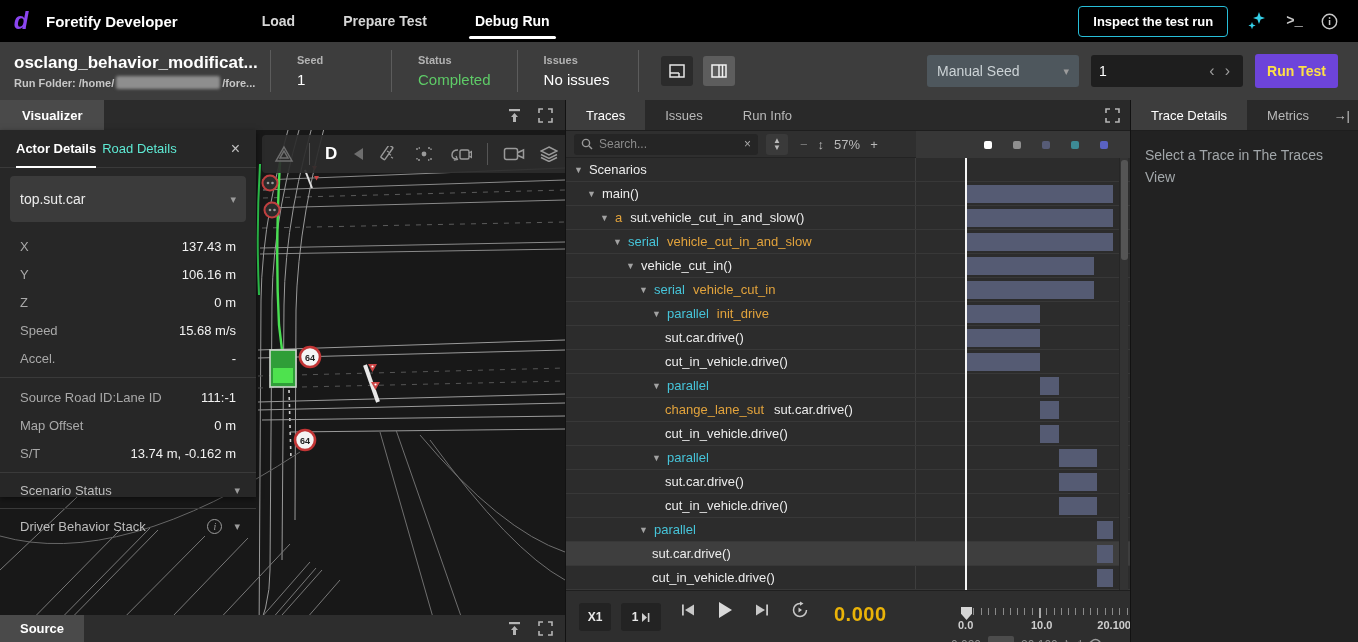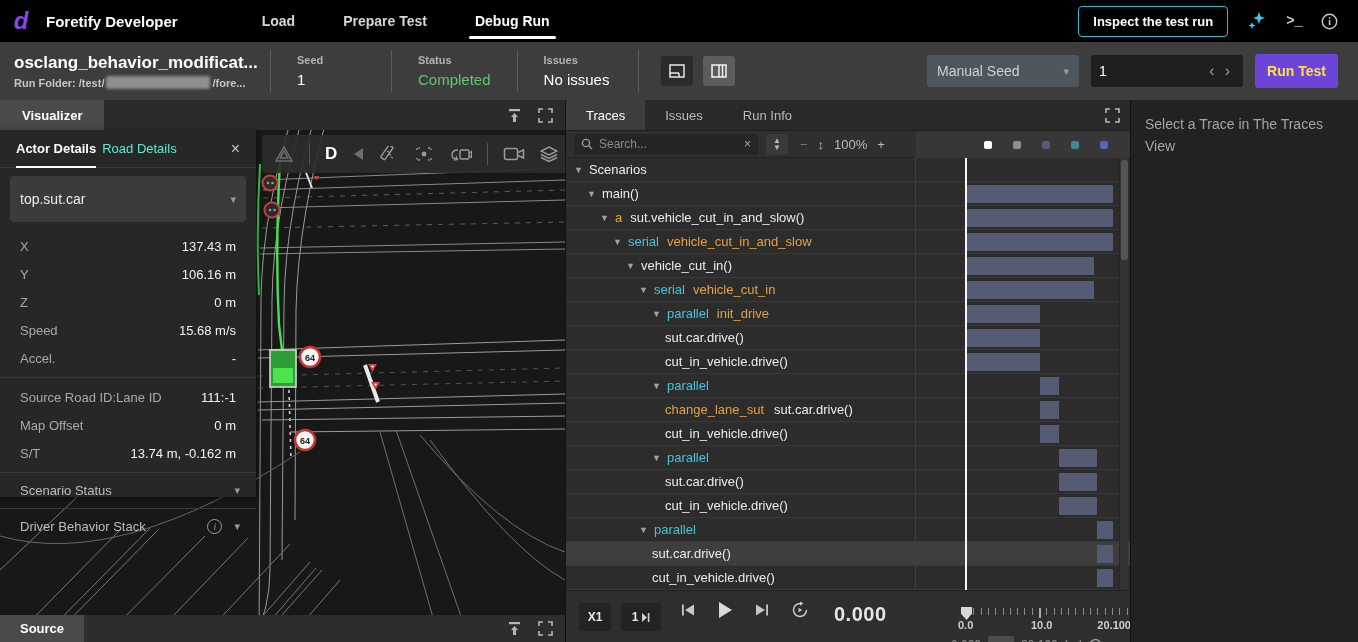--- a/index.html
+++ b/index.html
@@ -102,21 +102,21 @@
   .trow-time { position:relative; width:215px; border-left:1px solid #3e3e3e; }
   .tbar { position:absolute; top:3px; height:18px; background:#555b73; }
   .playhead { position:absolute; left:399px; top:0; width:2px; height:432px; background:#f5f5f5; z-index:4; }
   .v-scroll { position:absolute; right:2px; top:0; width:9px; height:432px; background:#333; border-left:1px solid #262626; }
   .v-thumb { position:absolute; left:1px; top:2px; width:7px; height:100px; background:#555; border-radius:3px; }
 
   
   .tr-bottom { position:relative; height:52px; background:#2e2e2e; border-top:1px solid #1f1f1f; }
   .pb-btn { position:absolute; top:12px; height:28px; background:#232323; border:none; border-radius:3px; color:#e8e8e8; font-size:12px; font-weight:700; cursor:pointer; display:flex; align-items:center; justify-content:center; gap:3px; font-family:inherit; }
   .transport { position:absolute; top:10px; display:flex; align-items:center; gap:22px; }
-  .time-display { position:absolute; left:268px; top:12px; font-size:20px; font-weight:700; color:#e5e5e5; letter-spacing:.5px; }
+  .time-display { position:absolute; left:268px; top:12px; font-size:20px; font-weight:700; color:#eab308; letter-spacing:.5px; }
   .ruler { position:absolute; left:385px; top:17px; width:180px; height:52px; }
   .ruler-ticks { position:absolute; left:15px; top:0; width:163px; height:7px;
      background-image:repeating-linear-gradient(to right,#8a8a8a 0,#8a8a8a 1px,transparent 1px,transparent 7.3px); }
   .ruler-ticks::after { content:""; position:absolute; left:73px; top:0; width:2px; height:10px; background:#aaa; }
   .ruler-handle { position:absolute; left:10px; top:-1px; width:11px; height:13px; background:#d6d6d6; clip-path:polygon(0 0,100% 0,100% 52%,50% 100%,0 52%); z-index:6; }
   .ruler-labels { position:absolute; left:0; top:11px; width:180px; height:12px; font-size:11px; font-weight:700; color:#cfcfcf; }
   .rl-0 { position:absolute; left:7px; } .rl-1 { position:absolute; left:80px; } .rl-2 { position:absolute; right:0; }
   .range-row { position:absolute; left:0px; top:28px; display:flex; align-items:center; gap:7px; font-size:12px; color:#8e8e8e; }
   .range-collapse { width:26px; height:17px; background:#4c4c4c; border:none; border-radius:2px; color:#d6d6d6; font-size:9px; cursor:pointer; }
   .range-glyph { letter-spacing:-1px; color:#9b9b9b; font-size:12px; }
@@ -159,21 +159,21 @@
             <rect x="7.8" y="4.2" width="1.5" height="1.6" fill="#c9c9c9"></rect>
           </svg>
       </button>
     </div>
   </header>
 
   <div class="runbar">
     <div class="run-title-block">
       <div class="run-title">osclang_behavior_modificat...</div>
       <div class="run-folder">
-        <span>Run Folder: /test/</span>
+        <span>Run Folder: /home/</span>
           <span class="redaction"></span>
           <span>/fore...</span>
       </div>
     </div>
     <div class="vdiv"></div>
     <div id="run-stats" style="display:flex;align-items:center;">
         <div class="stat-block">
           <div class="stat-label">Seed</div>
           <div class="stat-value" style="color: rgb(255, 255, 255);">1</div>
         </div>
@@ -498,21 +498,21 @@
         <input class="search-input" placeholder="Search..." style="">
         <button class="sbx">×</button>
       </div>
       <button class="sort-btn">
           <span>▲</span>
           <span>▼</span>
         </button>
       <div class="zoomer">
         <span class="dim">−</span>
         <span>↕</span>
-        <span>100%</span>
+        <span>57%</span>
         <span>+</span>
       </div>
       <div class="tr-toolbar-right" id="legend">
           <span class="legend-sq" style="background: rgb(255, 255, 255);"></span>
           <span class="legend-sq" style="background: rgb(143, 143, 143);"></span>
           <span class="legend-sq" style="background: rgb(86, 91, 118);"></span>
           <span class="legend-sq" style="background: rgb(61, 138, 149);"></span>
           <span class="legend-sq" style="background: rgb(90, 98, 194);"></span>
         </div>
     </div>
@@ -733,16 +733,21 @@
                 <path d="M2.5,7.5 A5 5 0 1 1 7.5,12.5"></path>
                 <path d="M2.5,4.5 V7.8 H5.8" stroke-width="1.3"></path>
               </svg>
           </span>
         </div>
       </div>
     </div>
   </section>
 
   <section class="details-col">
+    <div class="dt-tabs" id="details-tabs">
+      <div class="tr-tab active">Trace Details</div>
+        <div class="tr-tab">Metrics</div>
+        <div class="dt-arrow">→|</div>
+    </div>
     <div class="dt-msg">Select a Trace in The Traces View</div>
   </section>
 
 </div>
 
 </body></html>

